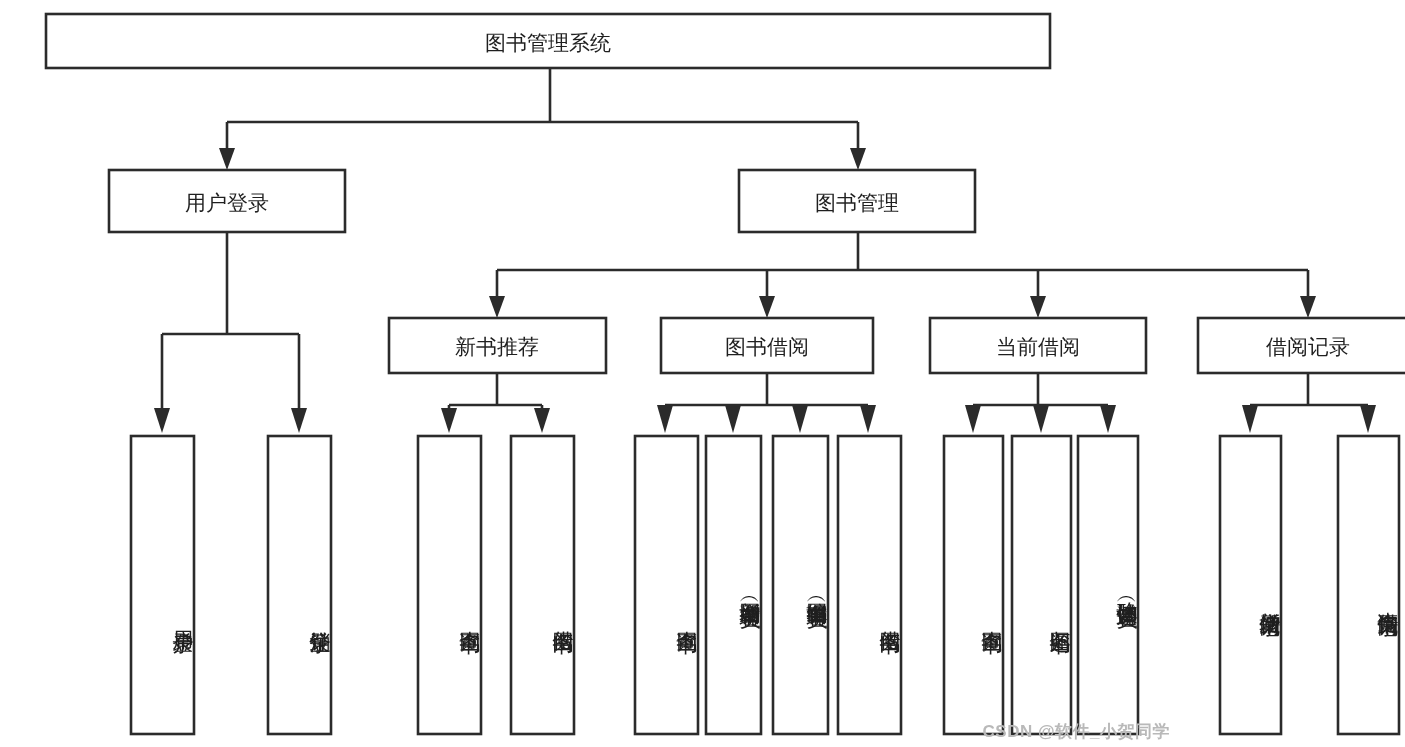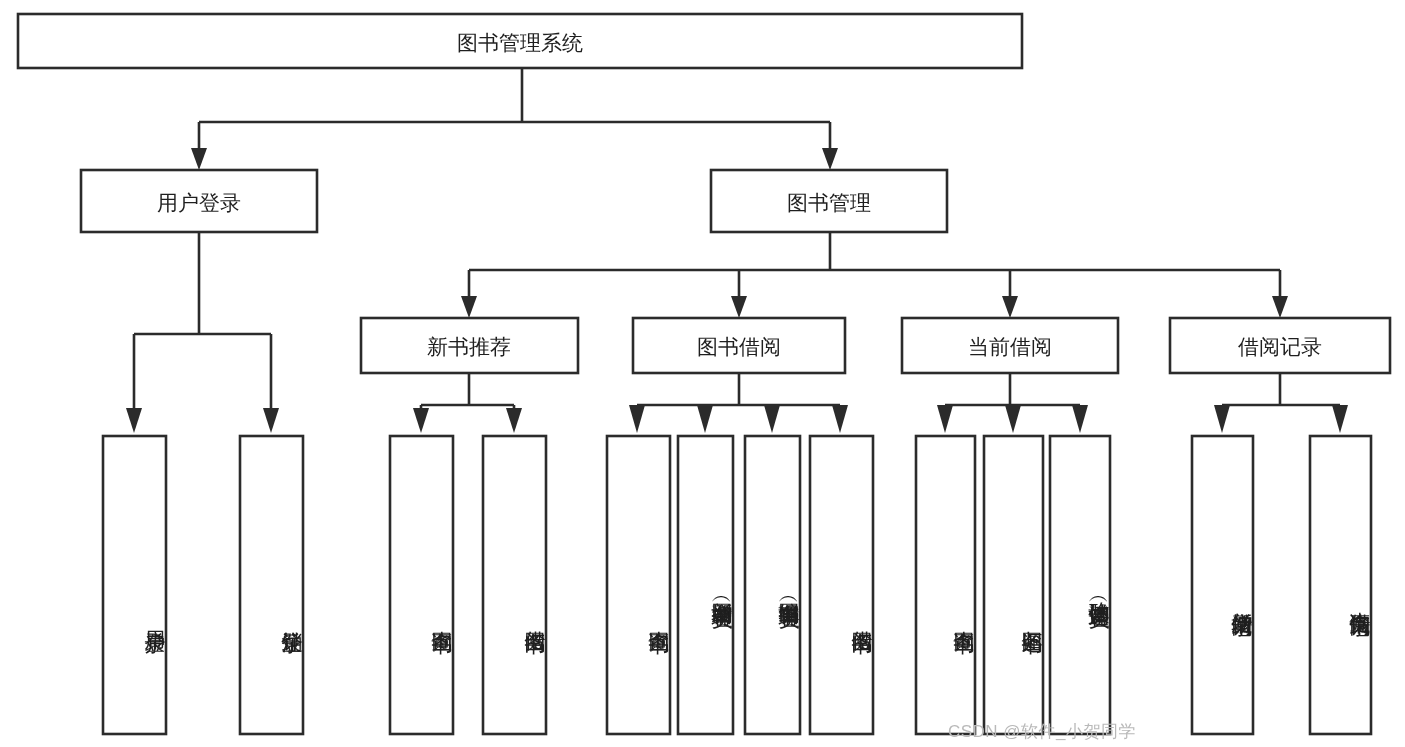--- a/index.html
+++ b/index.html
@@ -11,20 +11,21 @@
     width: 1405px;
     height: 747px;
     font-family: "Liberation Sans", "DejaVu Sans", sans-serif;
     overflow: hidden;
   }
   #diagram-root {
     position: relative;
     width: 1146px;
     height: 747px;
     background: #ffffff;
+    margin-left: 28px;
   }
   svg.diagram-canvas {
     position: absolute;
     top: 0;
     left: 0;
     width: 1405px;
     height: 747px;
   }
   .node-rect {
     fill: #ffffff;
@@ -59,27 +60,28 @@
     color: #1f1f1f;
     letter-spacing: 1px;
     display: flex;
     align-items: flex-start;
     justify-content: center;
     pointer-events: none;
     text-align: center;
   }
   .watermark {
     position: absolute;
-    right: 10px;
+    right: 4px;
     bottom: 4px;
     font-family: "Liberation Sans", "DejaVu Sans", sans-serif;
     font-size: 17px;
     color: #b9b9b9;
     letter-spacing: 0.5px;
     white-space: nowrap;
+    font-weight: bold;
   }
 </style>
 </head>
 <body>
 
 <div id="diagram-root">
 
   <svg class="diagram-canvas" viewBox="0 0 1405 747">
 
     <g>

